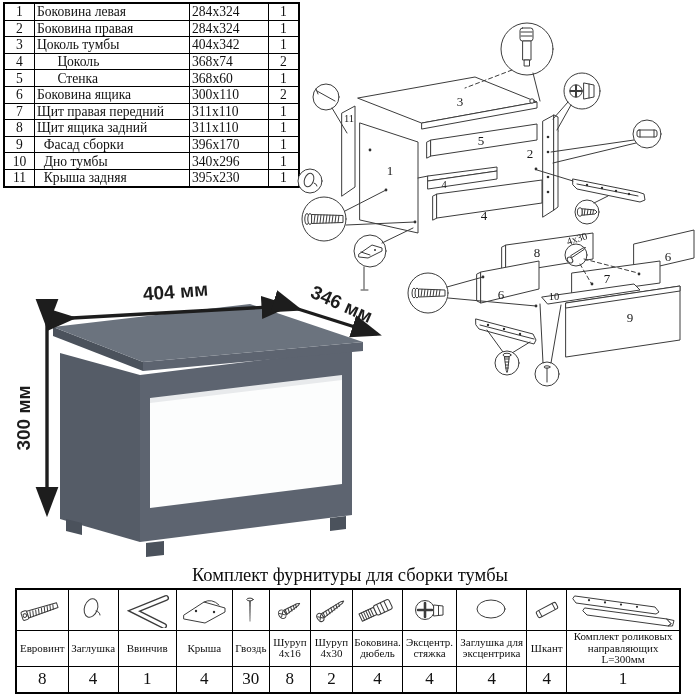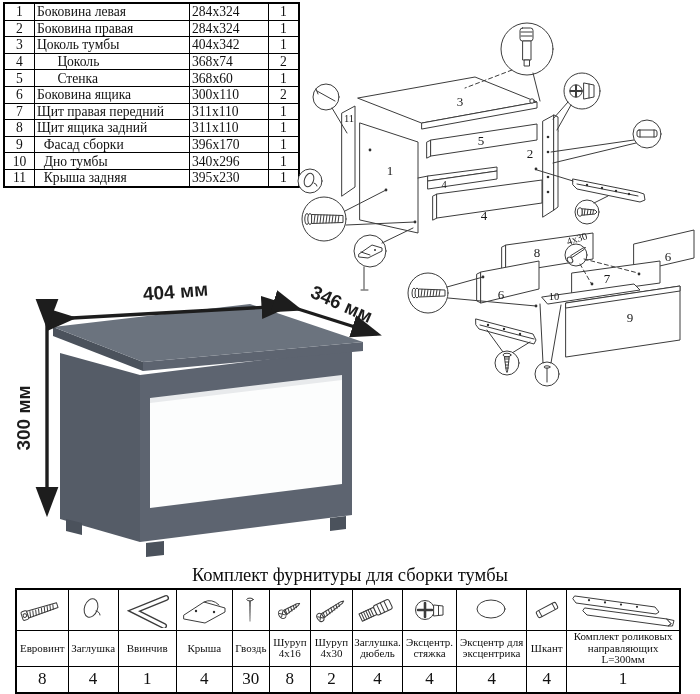--- a/index.html
+++ b/index.html
@@ -468,23 +468,23 @@
         </td>
       </tr>
       <tr class="hw-labels">
         <td>Евровинт</td>
         <td>Заглушка</td>
         <td>Ввинчив</td>
         <td>Крыша</td>
         <td>Гвоздь</td>
         <td>Шуруп 4x16</td>
         <td>Шуруп 4x30</td>
-        <td>Заглушка. дюбель</td>
+        <td>Боковина. дюбель</td>
         <td>Эксцентр. стяжка</td>
-        <td>Эксцентр для эксцентрика</td>
+        <td>Заглушка для эксцентрика</td>
         <td>Шкант</td>
         <td>Комплект роликовых направляющих L=300мм</td>
       </tr>
       <tr class="hw-qty">
         <td>8</td>
         <td>4</td>
         <td>1</td>
         <td>4</td>
         <td>30</td>
         <td>8</td>

